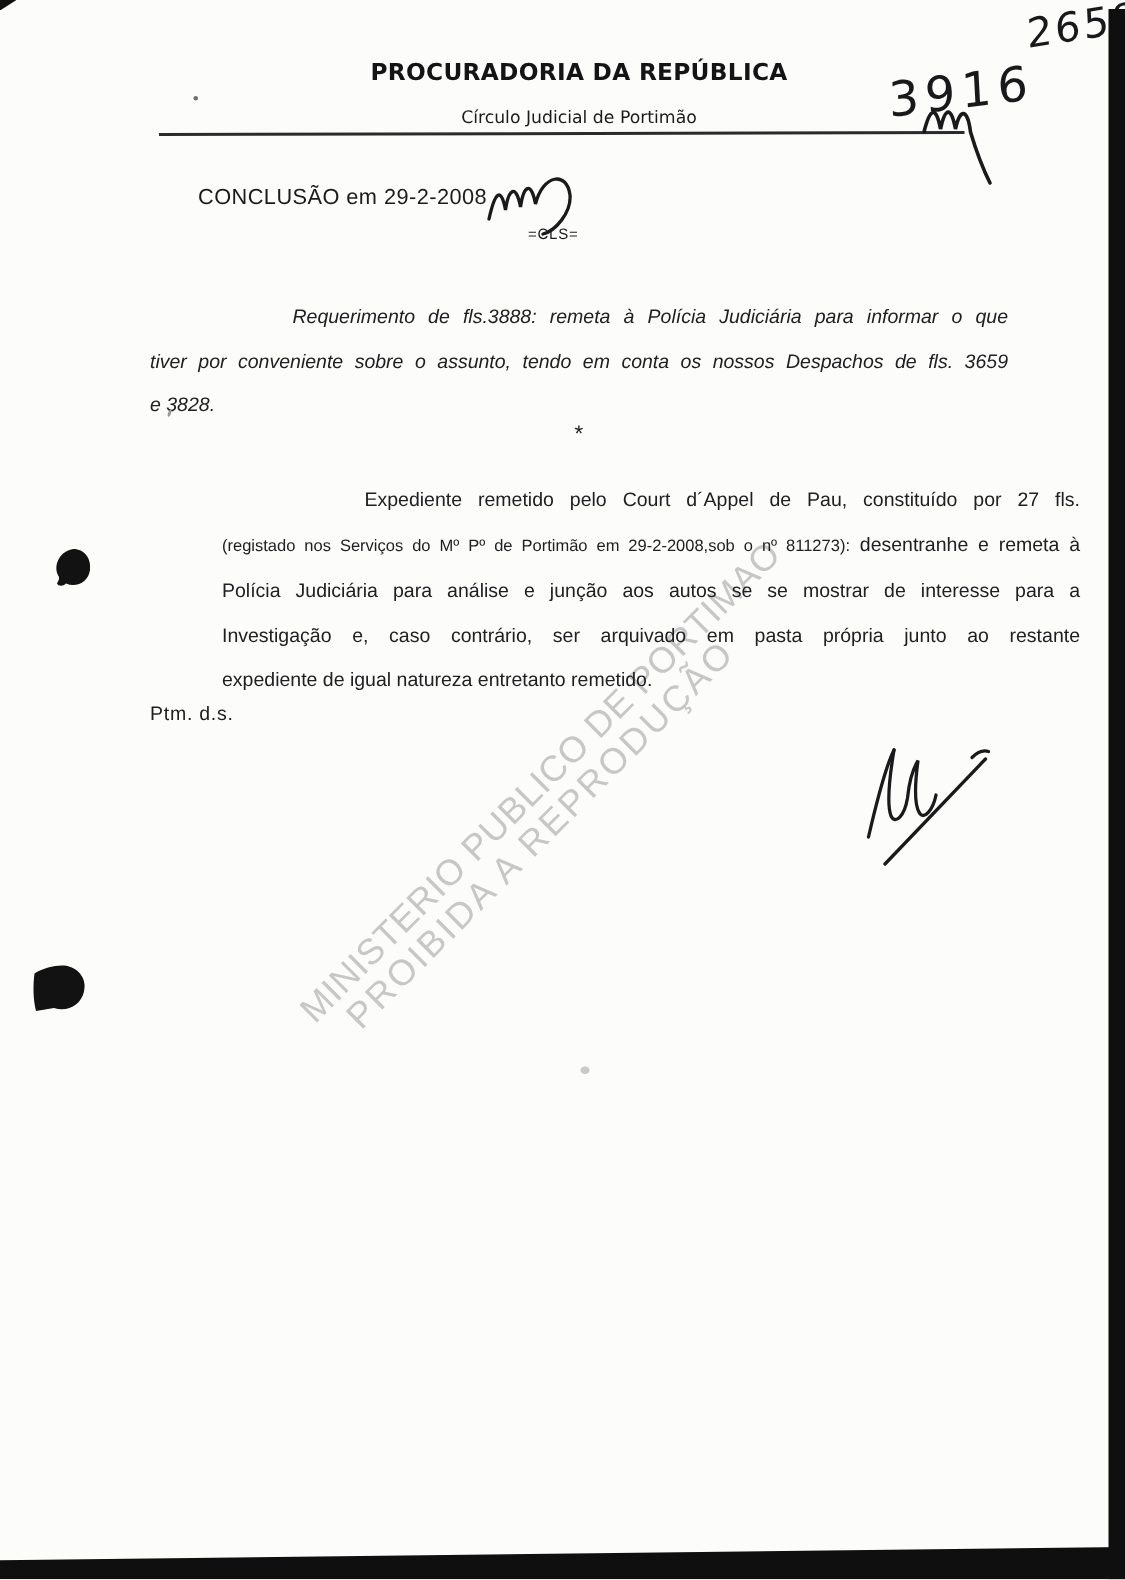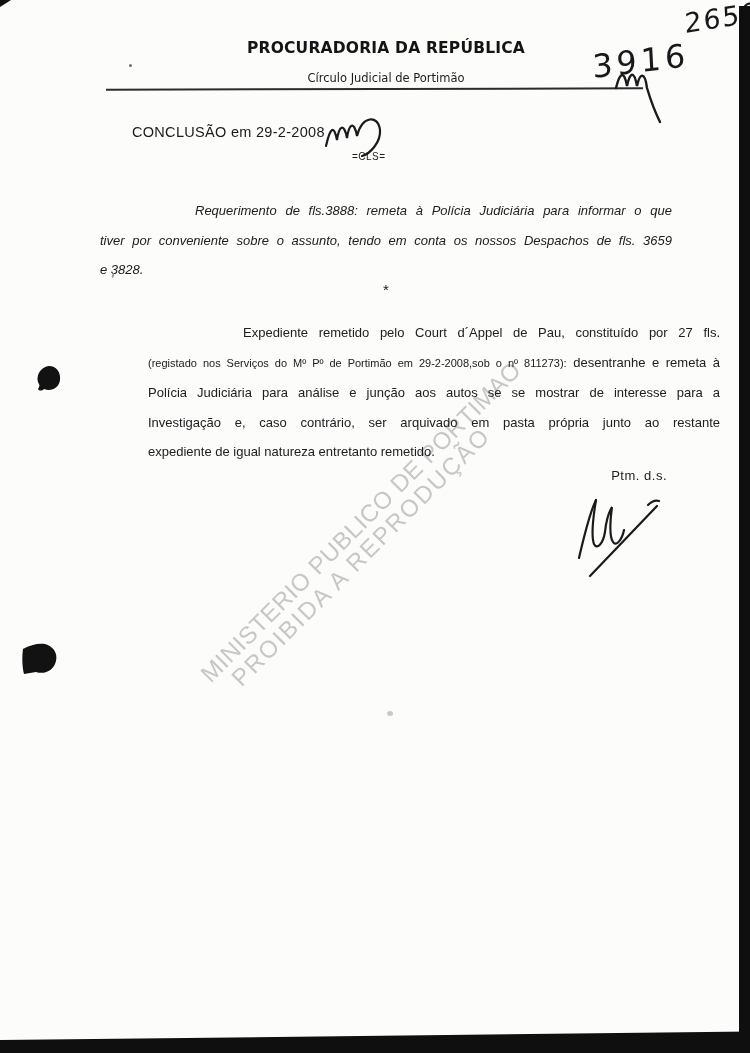--- a/index.html
+++ b/index.html
@@ -40,21 +40,21 @@
   .conclusion{position:absolute;left:104px;top:124px;font-size:14.5px;letter-spacing:0.3px;color:#1b1b1e;margin-left:28px;}
   .cls-label{position:absolute;left:352px;top:151px;font-size:10px;letter-spacing:0.5px;color:#1b1b1e;}
   .para{position:absolute;left:100px;width:572px;font-size:13px;line-height:29.5px;color:#202023;}
   .p1{top:196px;font-style:italic;}
   .p2{top:318px;margin-left:48px;}
   .jline{text-align:justify;text-align-last:justify;}
   .lleft{text-align:right;text-align-last:left;}
   .indent{padding-left:95px;}
   .small-inline{font-size:11px;}
   .separator{position:absolute;left:100px;top:281px;width:572px;text-align:center;font-size:15px;color:#202023;}
-  .closing{position:absolute;left:100px;top:468px;width:567px;text-align:right;font-size:13px;letter-spacing:0.5px;color:#1d1d20;}
+  .closing{position:absolute;left:100px;top:468px;width:567px;font-size:13px;letter-spacing:0.5px;color:#1d1d20;}
   .sig{position:absolute;}
   svg{display:block;}
 </style>
 </head>
 <body>
 
 <div id="page">
 
   <div class="wm wm1">MINISTERIO PUBLICO DE PORTIMAO</div>
   <div class="wm wm2">PROIBIDA A REPRODUÇÃO</div>

